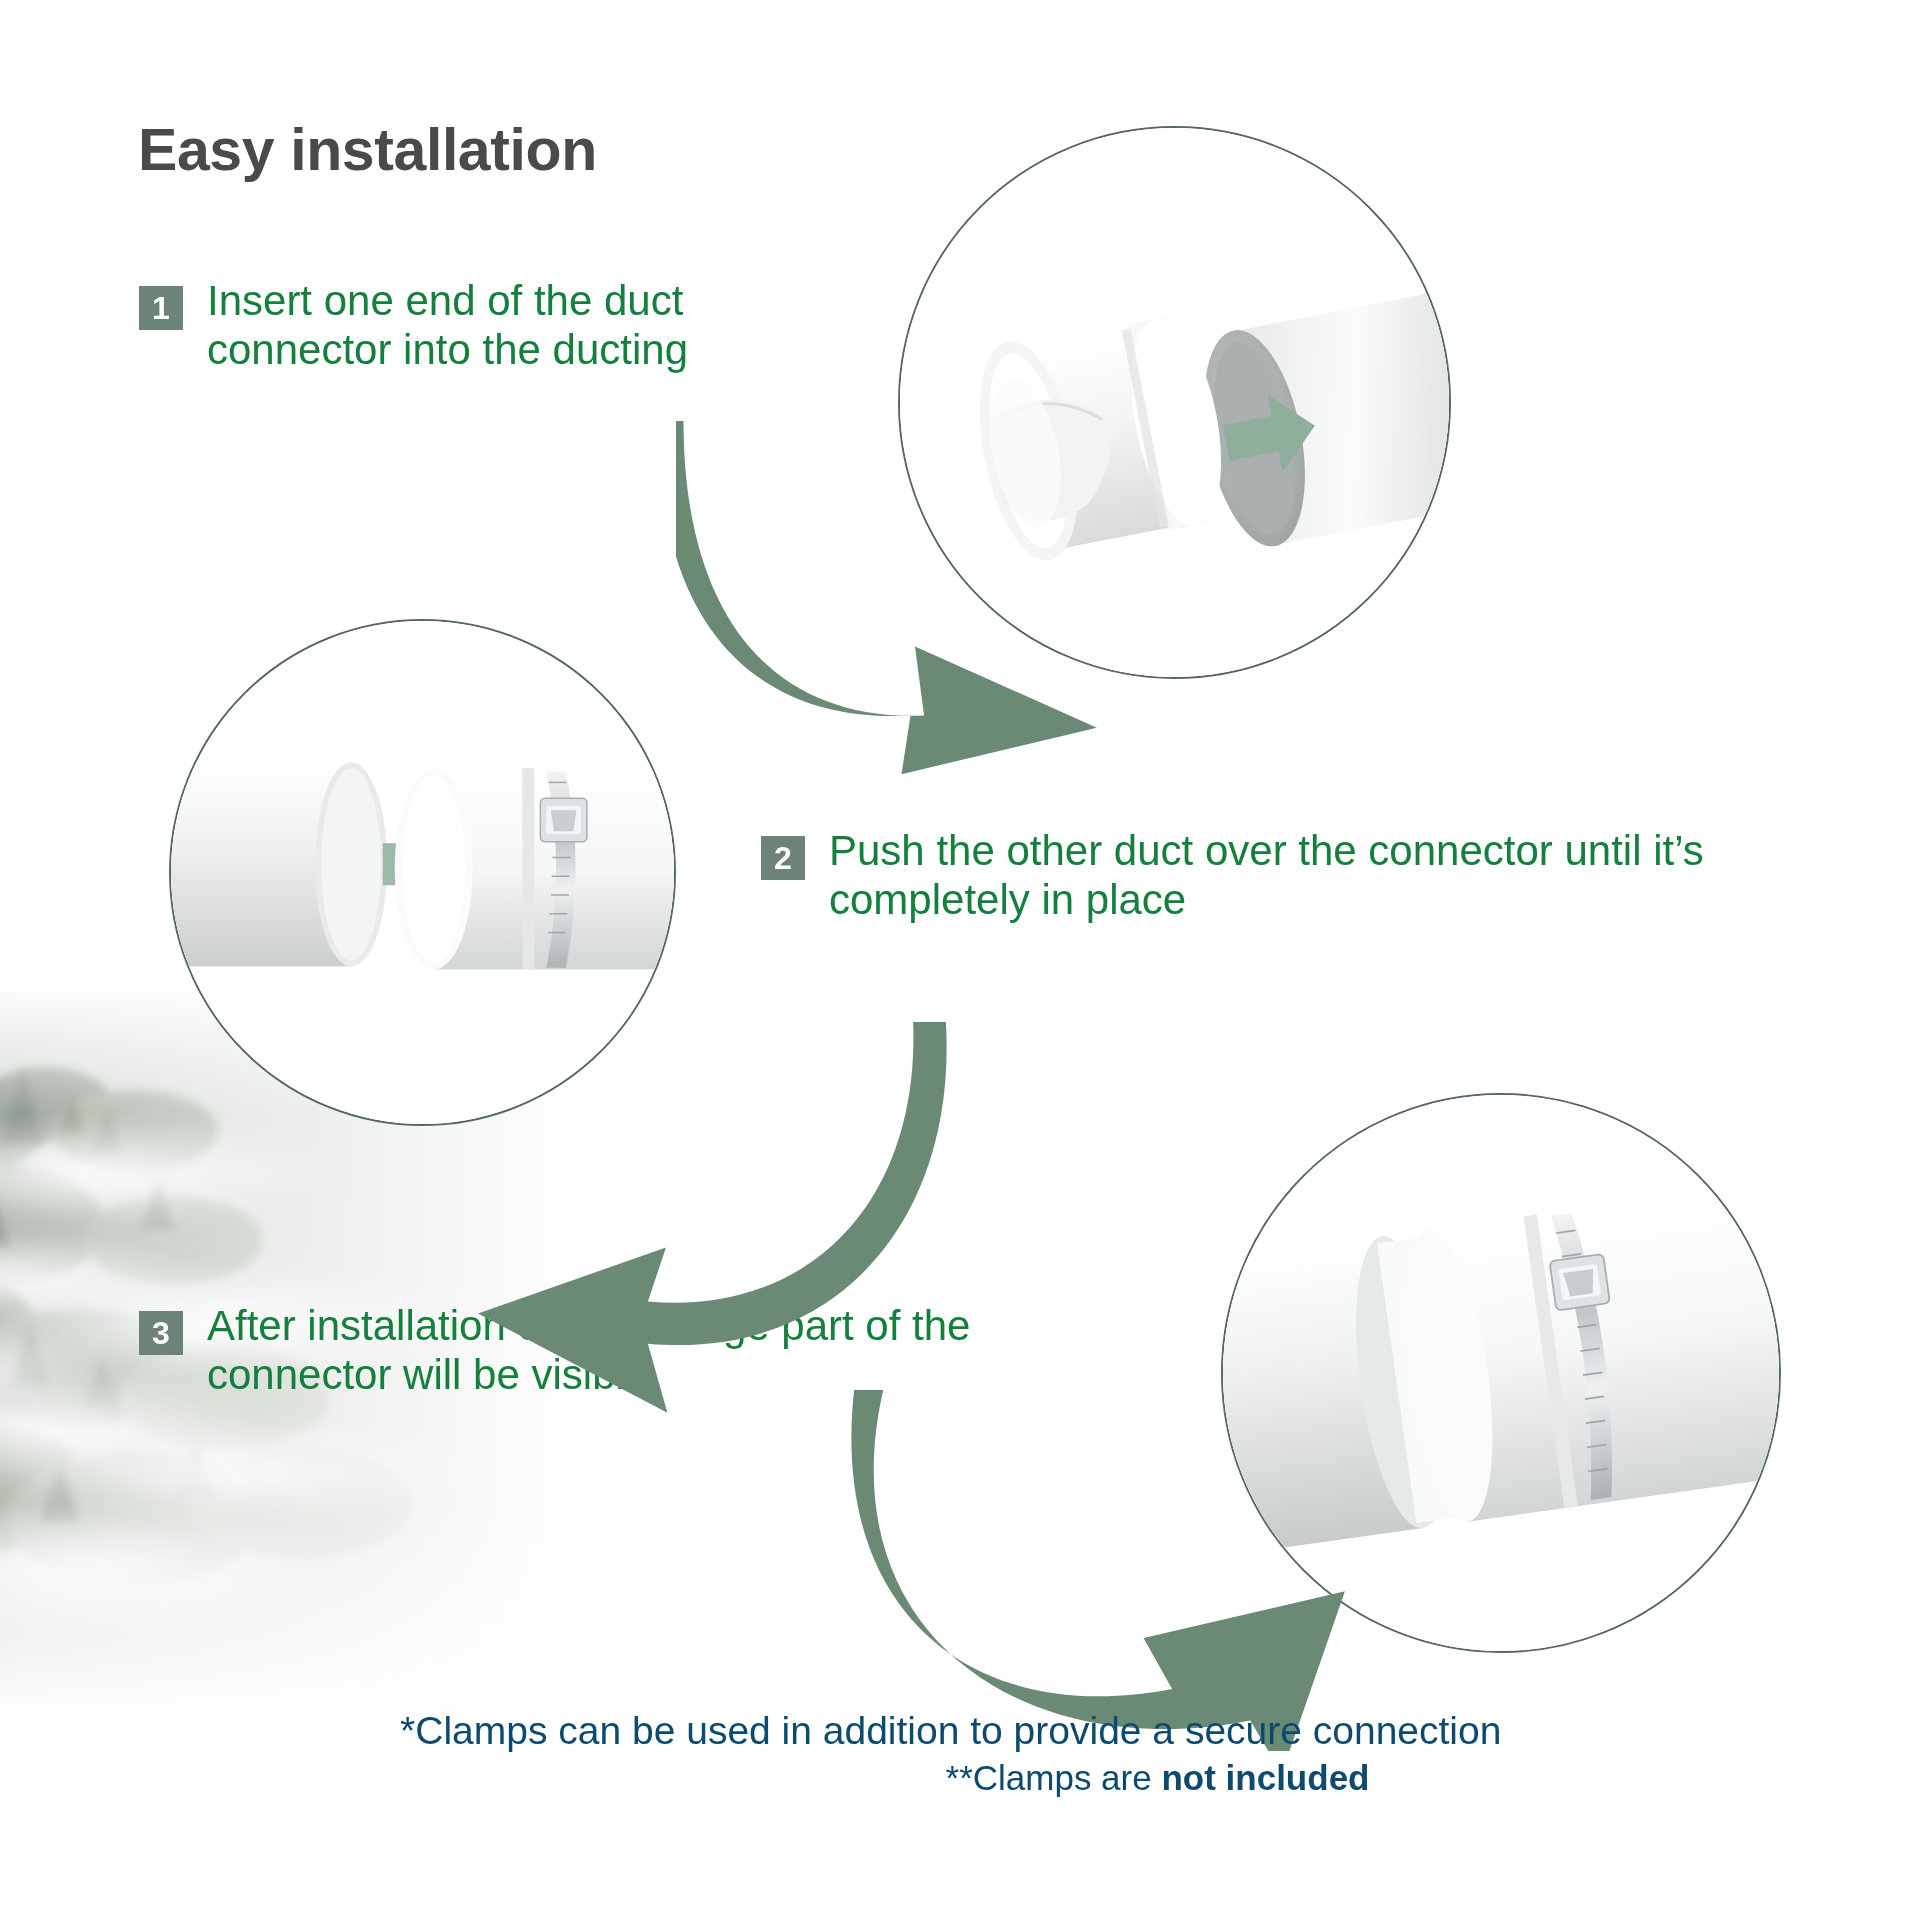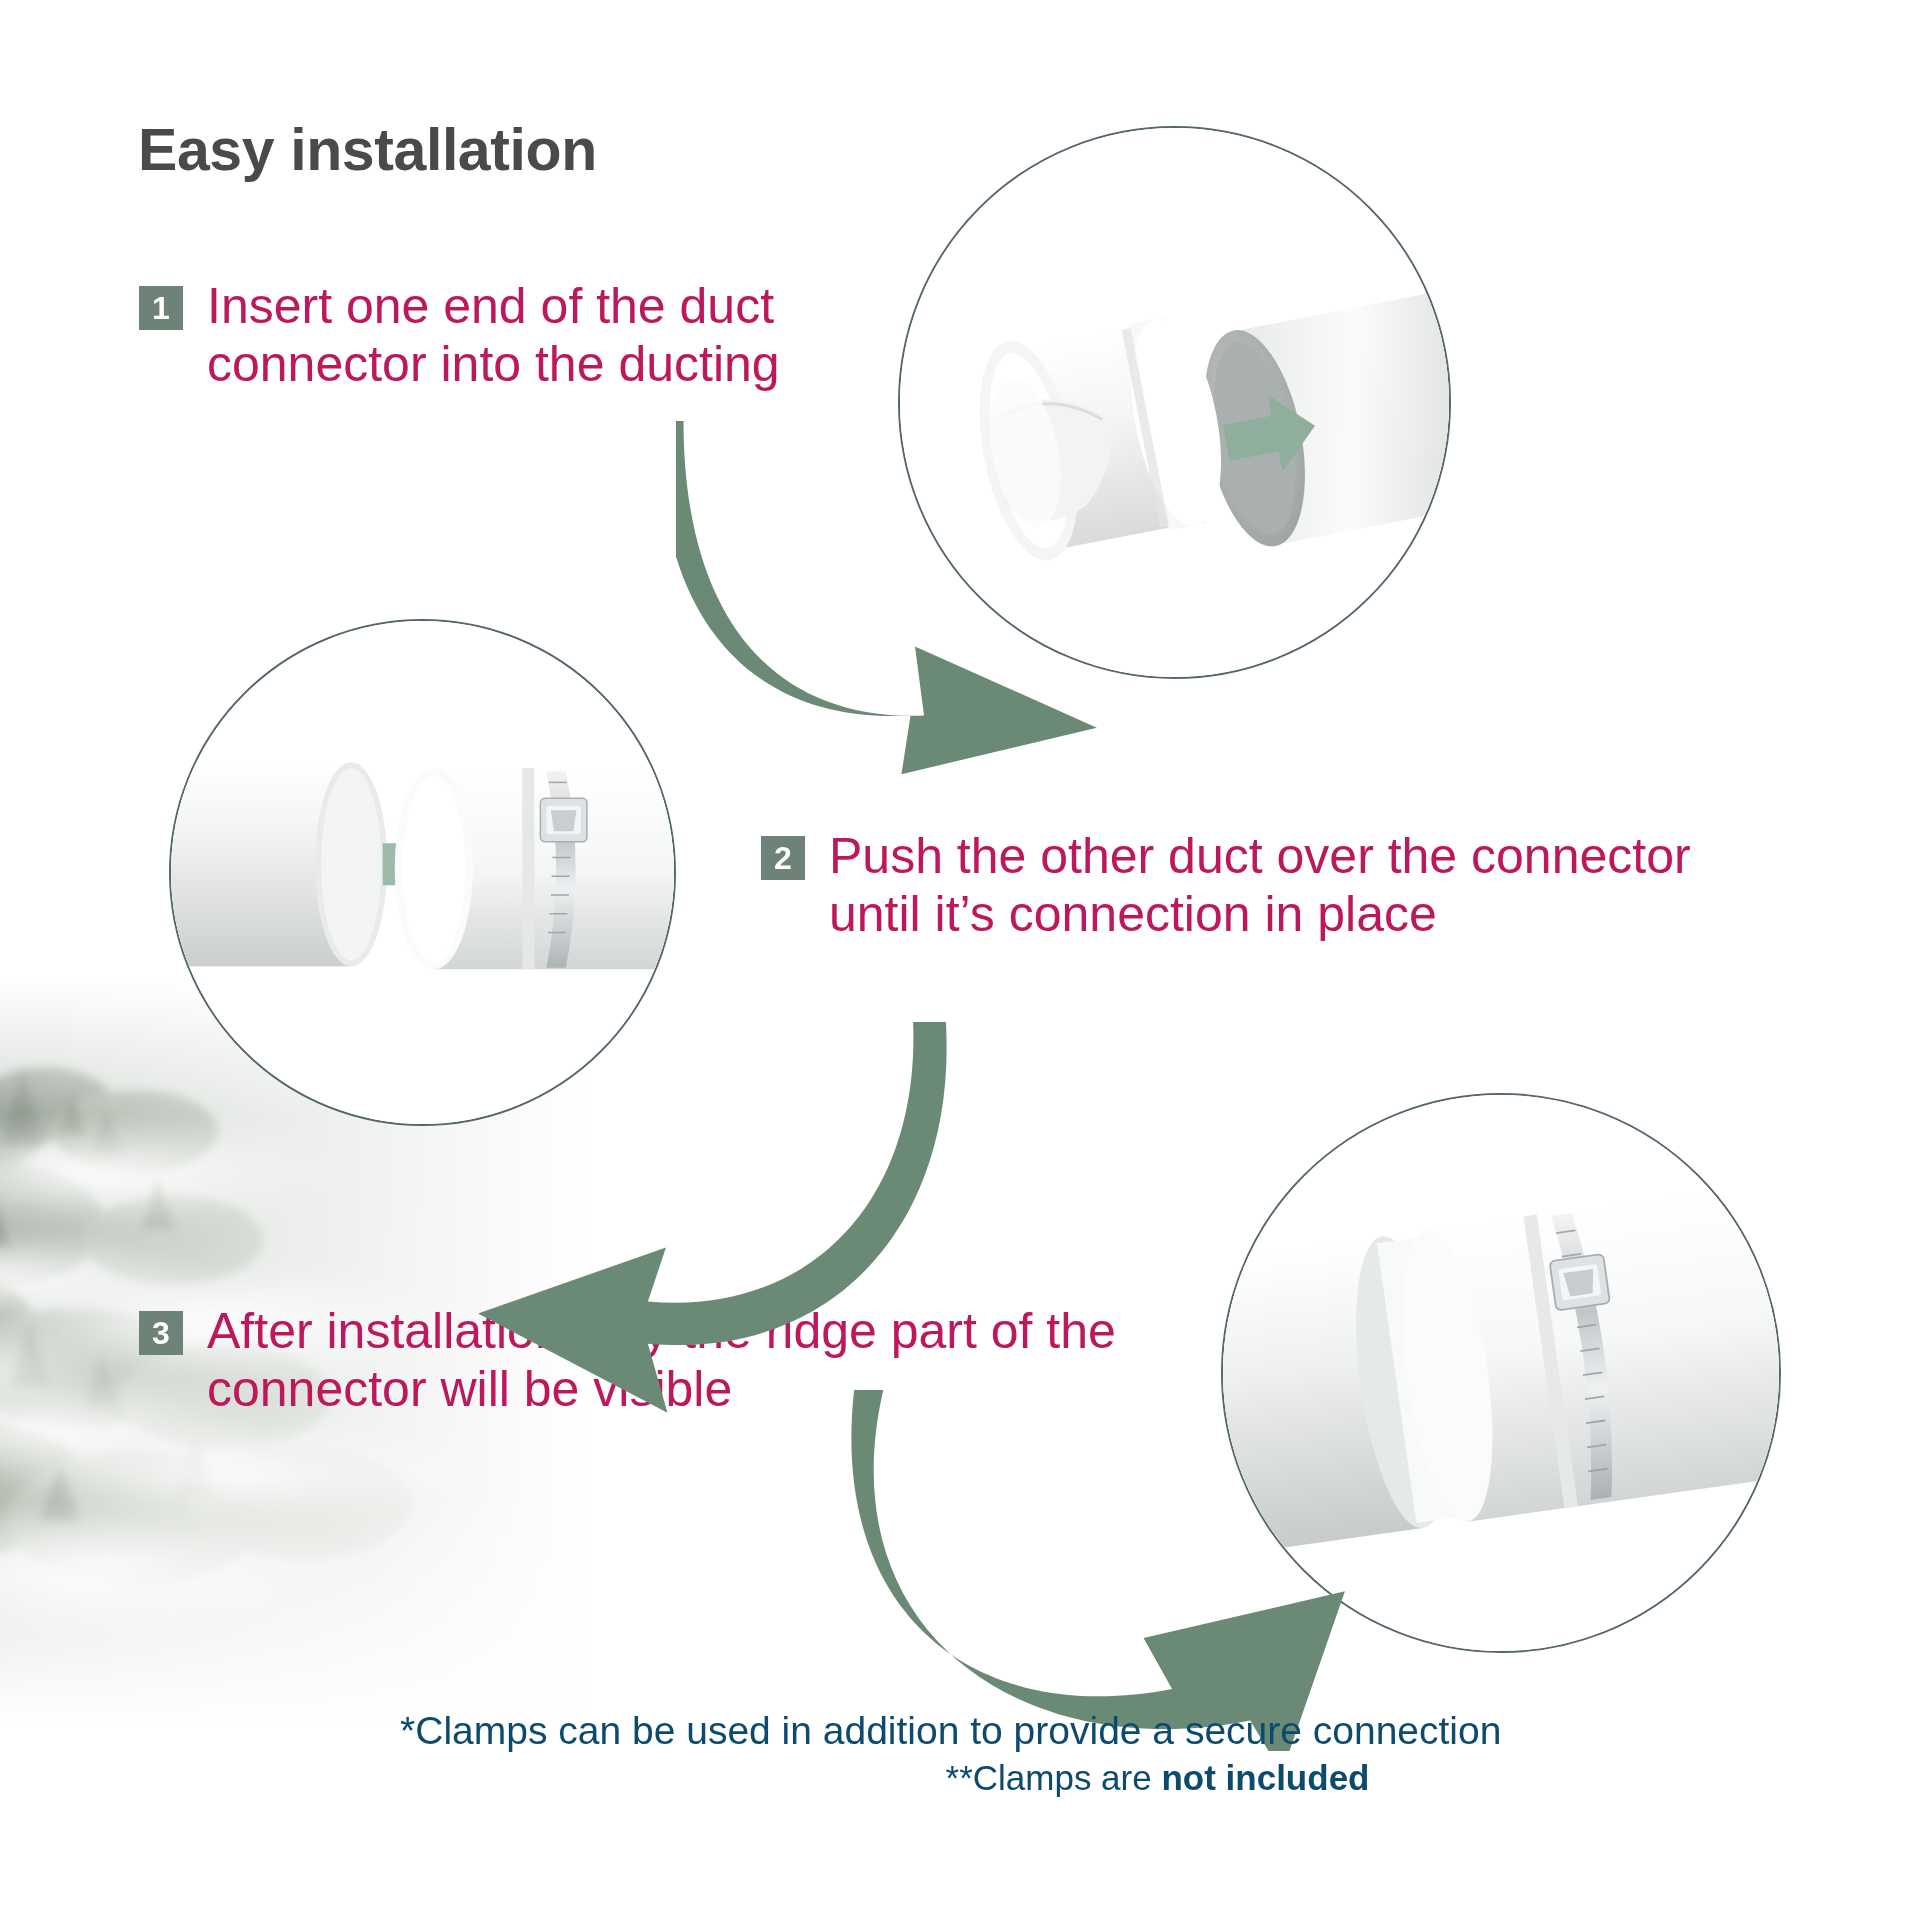--- a/index.html
+++ b/index.html
@@ -30,21 +30,21 @@
   .step{position:absolute;display:flex;align-items:flex-start;}
   .badge{
     width:44px;height:44px;flex:0 0 44px;
     background:#6d8377;color:#ffffff;
     font-size:32px;font-weight:bold;
     display:flex;align-items:center;justify-content:center;
     margin-top:9px;
   }
   .steptext{
     margin-left:24px;
-    font-size:50px;line-height:1.16;color:#be185d;
+    font-size:42px;line-height:1.16;color:#15803d;
     font-weight:400;
   }
   #step1{left:139px;top:277px;width:676px;}
   #step2{left:761px;top:827px;width:999px;}
   #step3{left:139px;top:1302px;width:1007px;}
 
   
   .circle{
     position:absolute;border-radius:50%;
     border:2.3px solid #566960;
@@ -329,21 +329,21 @@
     </div>
   </div>
 
   <div class="step" id="step1">
     <div class="badge">1</div>
     <div class="steptext">Insert one end of the duct connector into the ducting</div>
   </div>
 
   <div class="step" id="step2">
     <div class="badge">2</div>
-    <div class="steptext">Push the other duct over the connector until it’s connection in place</div>
+    <div class="steptext">Push the other duct over the connector until it’s completely in place</div>
   </div>
 
   <div class="step" id="step3">
     <div class="badge">3</div>
     <div class="steptext">After installation only the ridge part of the connector will be visible</div>
   </div>
 
   <div class="bigarrow" id="arrow1">
     <svg viewBox="0 0 620 470">
       <path d="M10 0

